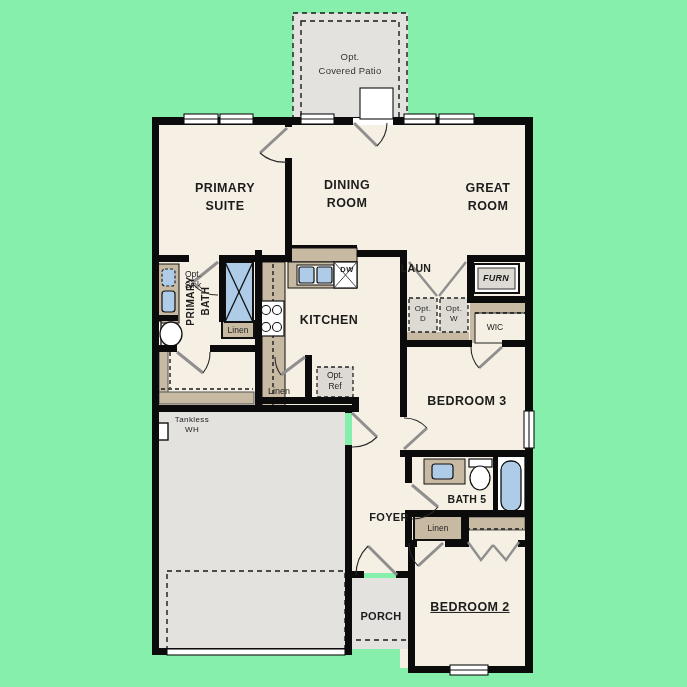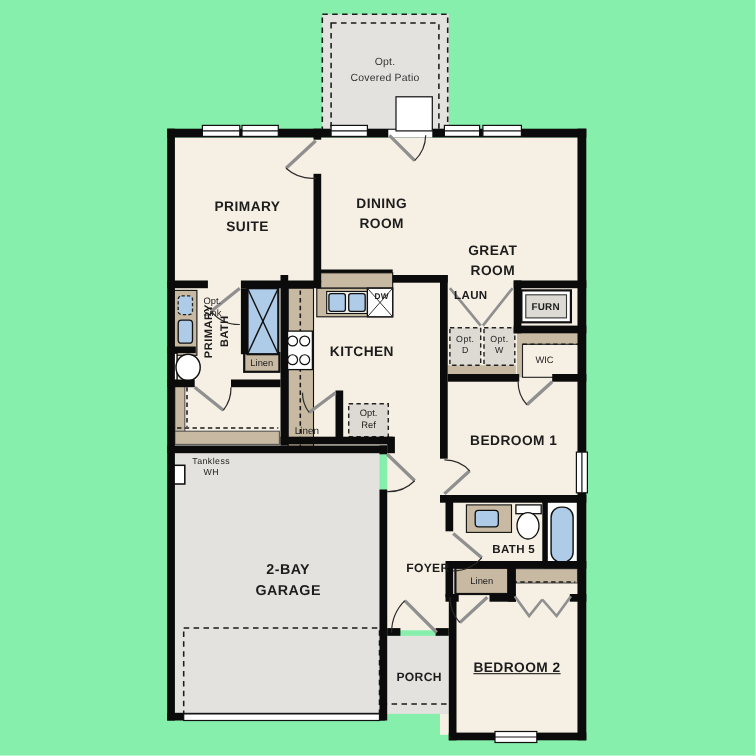--- a/index.html
+++ b/index.html
@@ -8,21 +8,21 @@
     font-family:"Liberation Sans", sans-serif;
   }
   .plan svg{position:absolute;left:0;top:0;}
   .lbl{
     position:absolute;transform:translate(-50%,-50%);
     text-align:center;white-space:nowrap;line-height:1.45;color:#1c1c1c;
     font-weight:bold;font-size:12.5px;letter-spacing:.4px;
   }
   .lbl span{display:block;}
   .lbl-md{font-size:10.5px;letter-spacing:.3px;}
-  .lbl-sm{font-size:9px;font-weight:bold;letter-spacing:.2px;}
+  .lbl-sm{font-size:9px;font-weight:bold;letter-spacing:.2px;font-style:italic;}
   .lbl-xs{font-size:8.5px;font-weight:normal;letter-spacing:0;color:#222;}
   .lbl-xxs{font-size:8px;font-weight:normal;color:#222;}
   .lbl-patio{font-size:9.5px;font-weight:normal;color:#333;letter-spacing:.2px;}
   .lbl-garage{font-size:13px;}
   .rot270{transform:translate(-50%,-50%) rotate(-90deg);font-size:10px;letter-spacing:.5px;}
   .lbl-dw{font-size:7.5px;font-weight:bold;color:#222;}
 </style>
 </head>
 <body>
 
@@ -213,46 +213,46 @@
   <span>Covered Patio</span>
 </div>
 <div class="lbl" style="left:225px;top:197px;">
   <span>PRIMARY</span>
   <span>SUITE</span>
 </div>
 <div class="lbl" style="left:347px;top:194px;">
   <span>DINING</span>
   <span>ROOM</span>
 </div>
-<div class="lbl" style="left:448px;top:197px;margin-top:40px;">
+<div class="lbl" style="left:488px;top:197px;">
   <span>GREAT</span>
   <span>ROOM</span>
 </div>
 <div class="lbl" style="left:329px;top:320px;">
   <span>KITCHEN</span>
 </div>
-<div class="lbl lbl-md" style="left:428px;top:269px;">
+<div class="lbl lbl-md" style="left:416px;top:269px;">
   <span>LAUN</span>
 </div>
 <div class="lbl lbl-sm" style="left:496px;top:279px;">
   <span>FURN</span>
 </div>
 <div class="lbl lbl-xxs" style="left:423px;top:314px;line-height:1.3;">
   <span>Opt.</span>
   <span>D</span>
 </div>
 <div class="lbl lbl-xxs" style="left:454px;top:314px;line-height:1.3;">
   <span>Opt.</span>
   <span>W</span>
 </div>
 <div class="lbl lbl-xs" style="left:495px;top:327px;">
   <span>WIC</span>
 </div>
 <div class="lbl" style="left:467px;top:401px;">
-  <span>BEDROOM 1</span>
+  <span>BEDROOM 3</span>
 </div>
 <div class="lbl lbl-md" style="left:467px;top:500px;">
   <span>BATH 5</span>
 </div>
 <div class="lbl lbl-xs" style="left:438px;top:528px;">
   <span>Linen</span>
 </div>
 <div class="lbl lbl-xs" style="left:238px;top:330px;">
   <span>Linen</span>
 </div>
@@ -268,24 +268,20 @@
   <span>Linen</span>
 </div>
 <div class="lbl lbl-xs" style="left:335px;top:381px;line-height:1.3;">
   <span>Opt.</span>
   <span>Ref</span>
 </div>
 <div class="lbl lbl-xxs" style="left:192px;top:425px;line-height:1.3;">
   <span>Tankless</span>
   <span>WH</span>
 </div>
-<div class="lbl lbl-garage" style="left:262px;top:528px;">
-  <span>2-BAY</span>
-  <span>GARAGE</span>
-</div>
 <div class="lbl lbl-md" style="left:389px;top:518px;font-size:11px;">
   <span>FOYER</span>
 </div>
 <div class="lbl lbl-md" style="left:381px;top:617px;font-size:11px;">
   <span>PORCH</span>
 </div>
 <div class="lbl" style="left:470px;top:607px;text-decoration:underline;">
   <span>BEDROOM 2</span>
 </div>
 <div class="lbl lbl-dw" style="left:347px;top:270px;">

